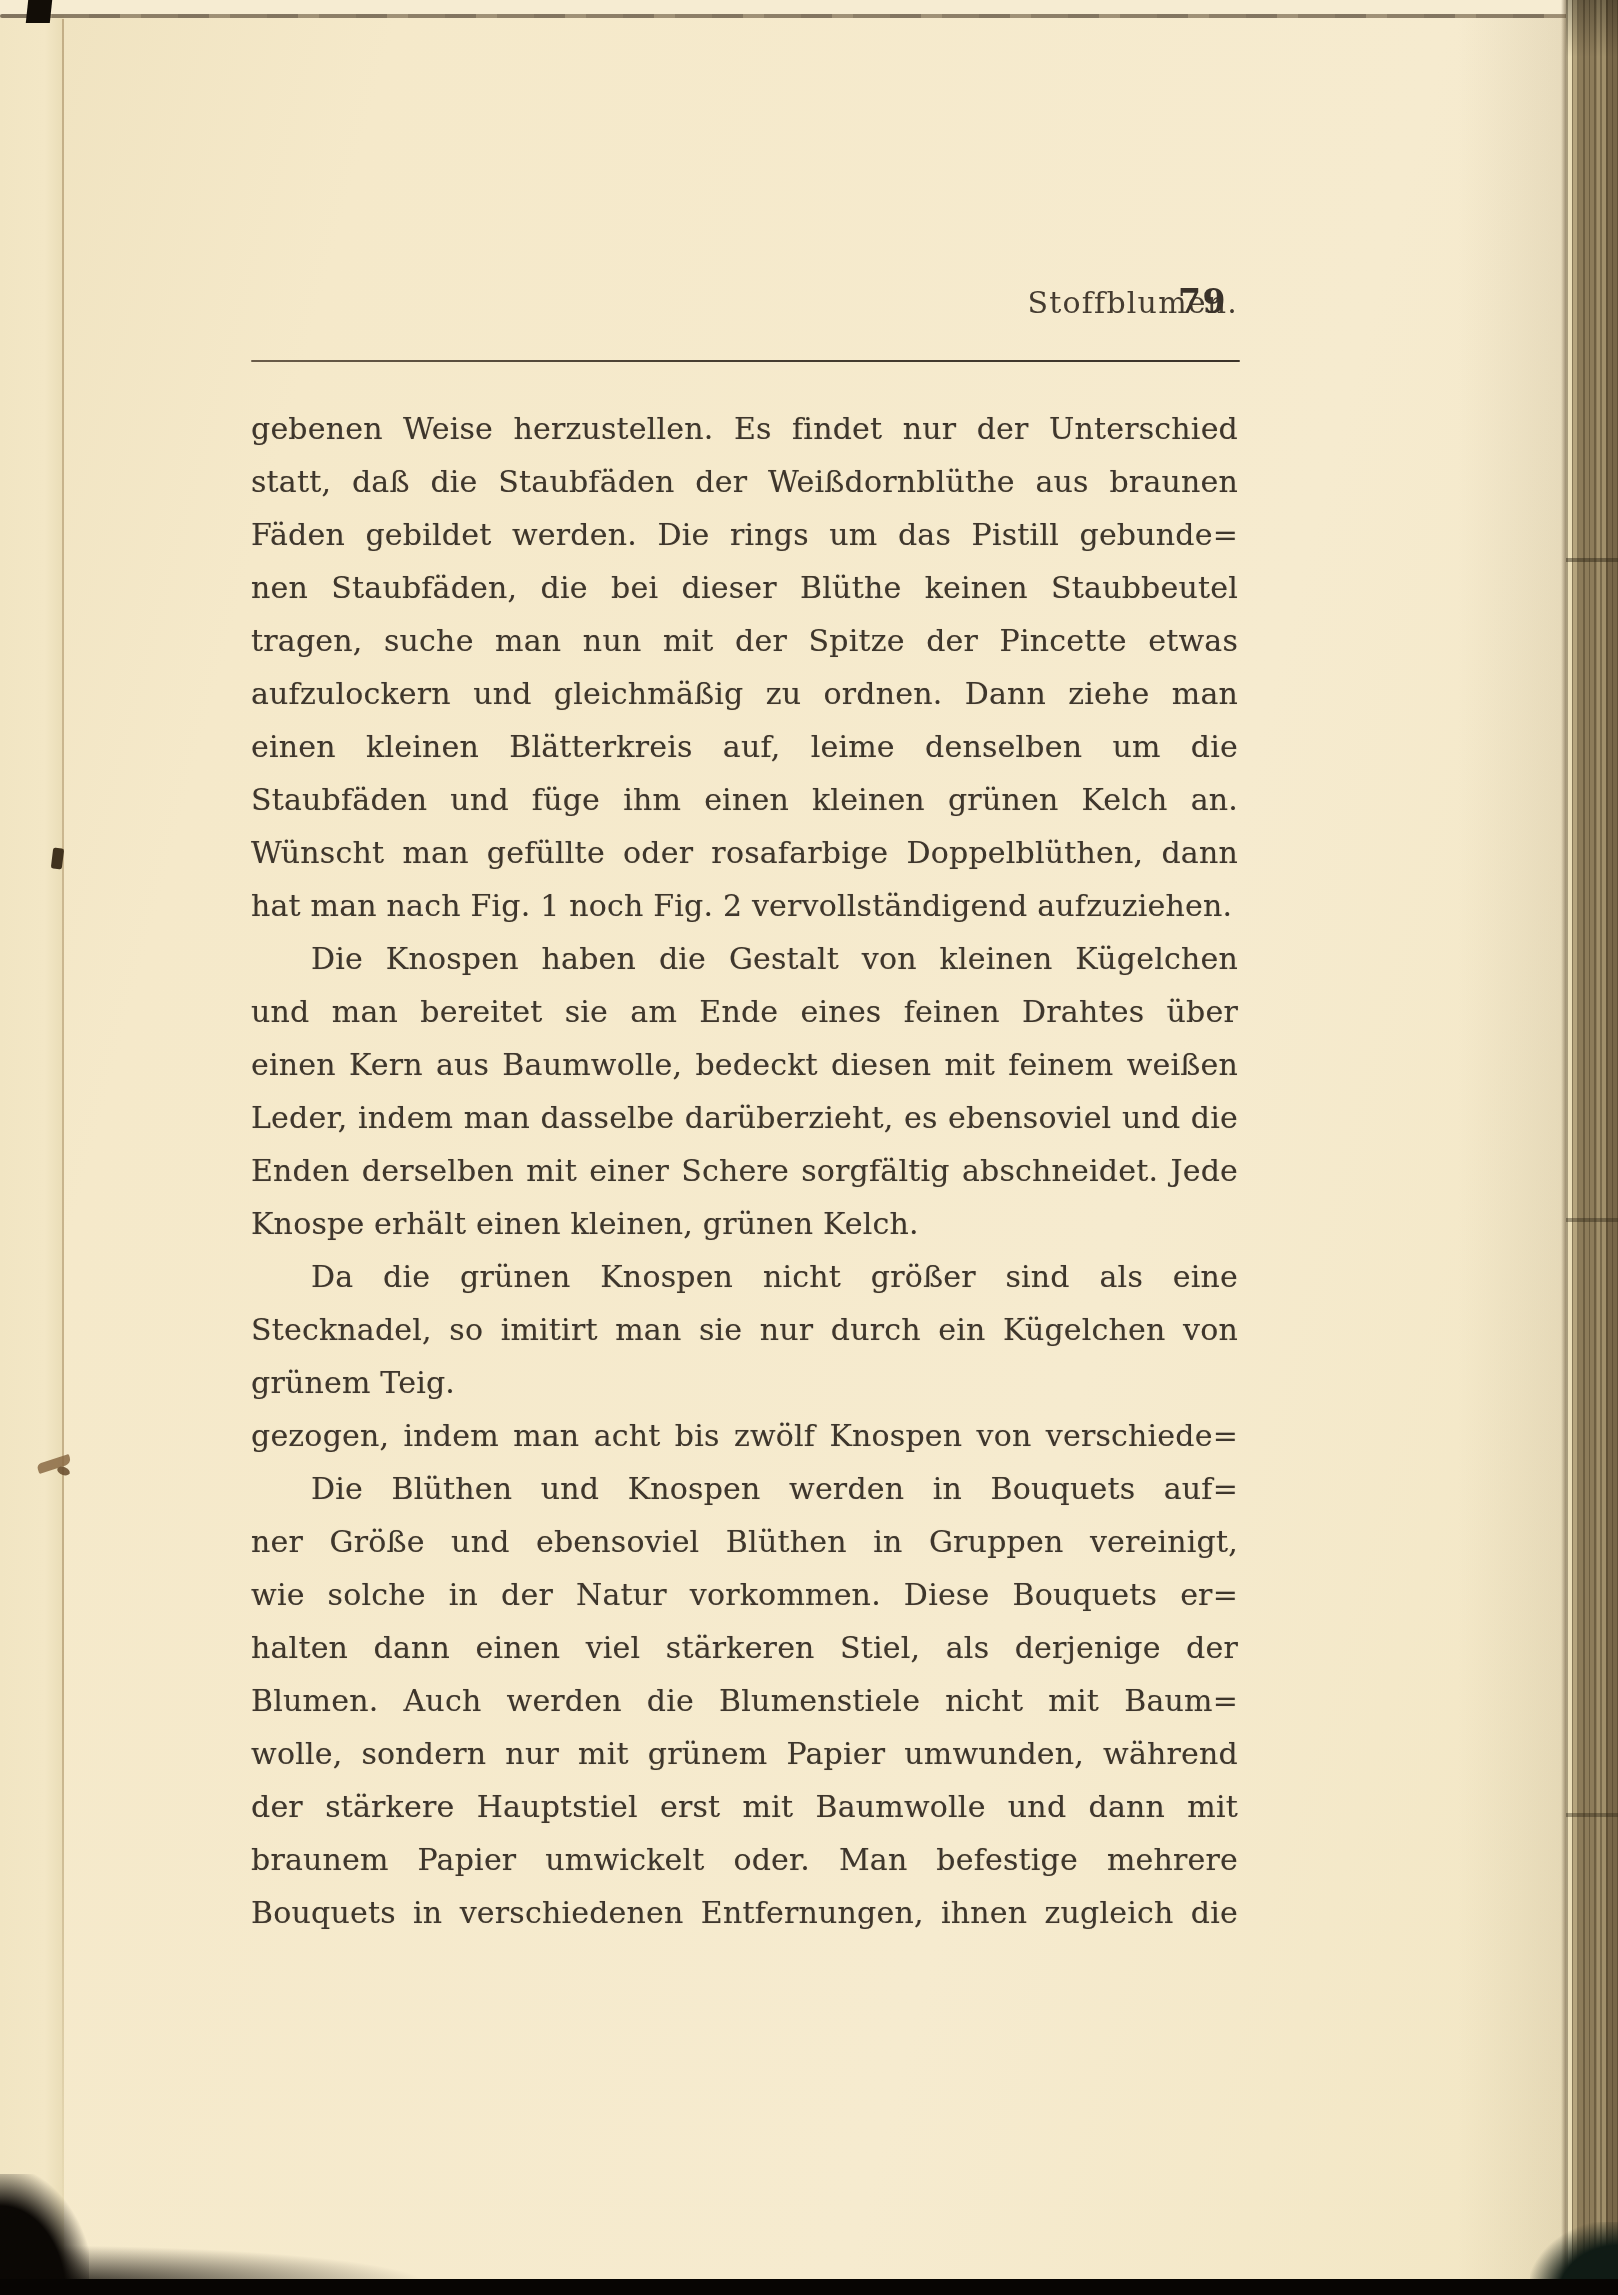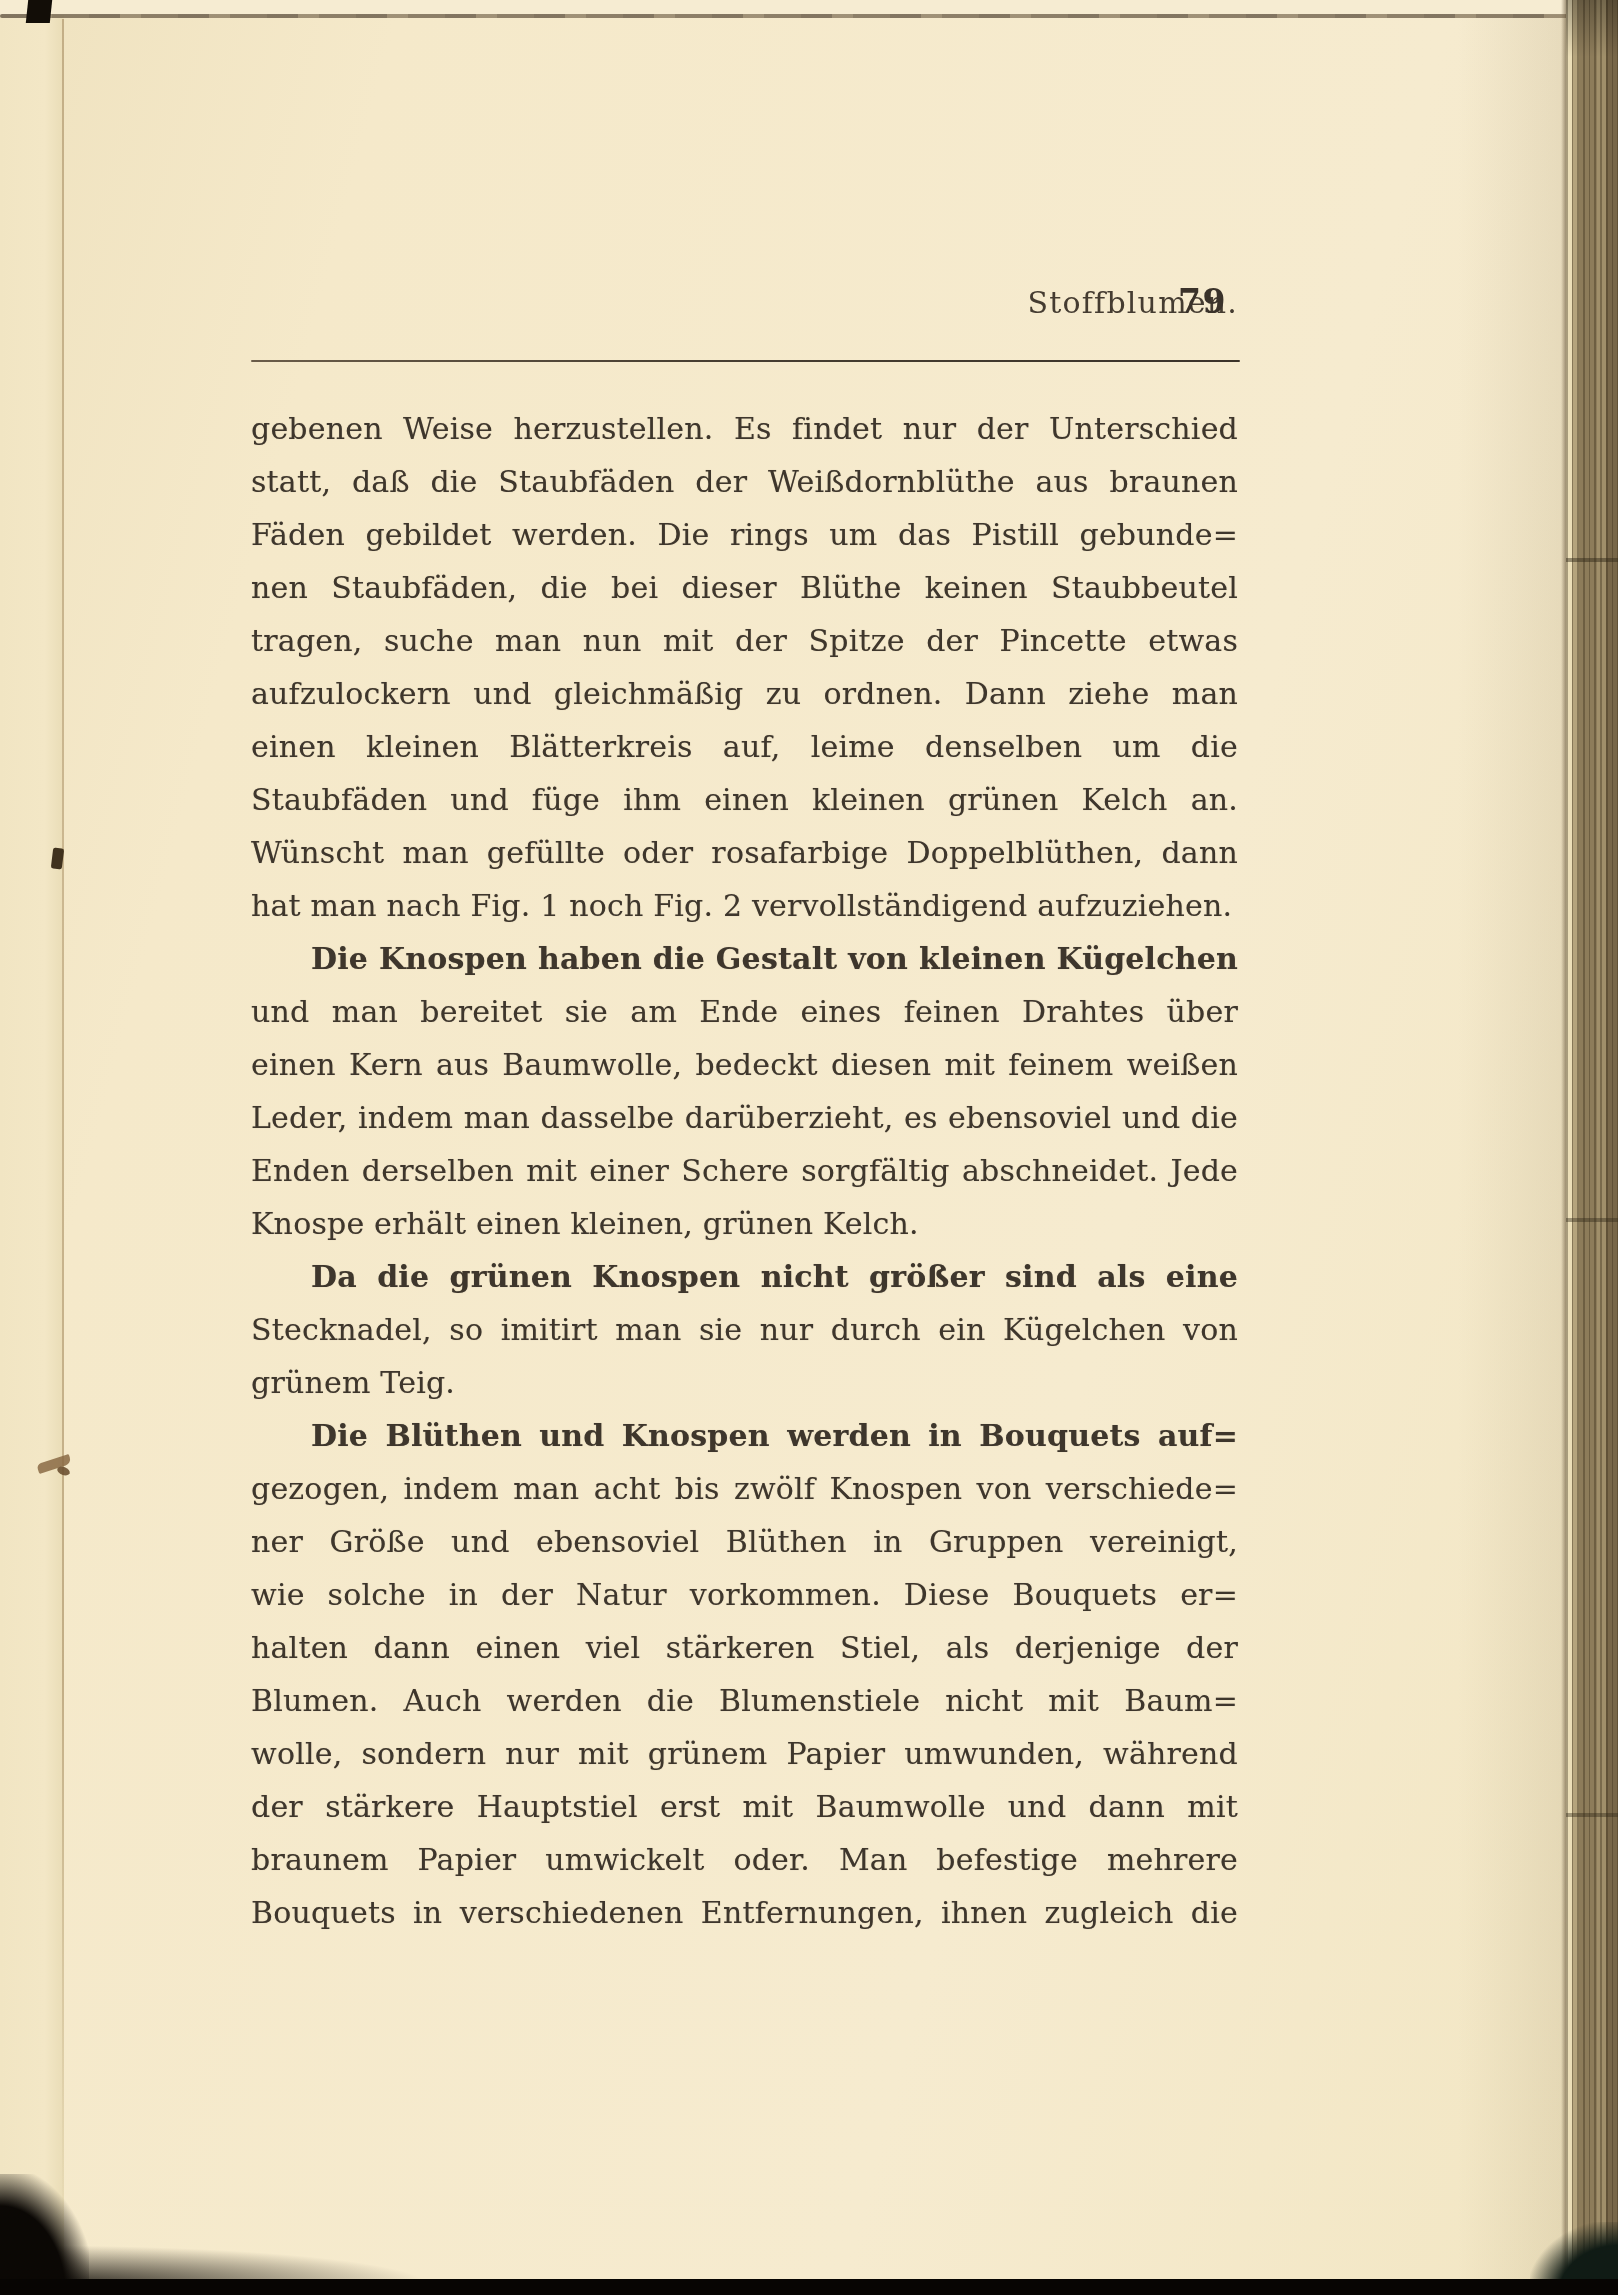--- a/index.html
+++ b/index.html
@@ -102,21 +102,21 @@
   }
   .body-text{
     position:absolute;left:251px;top:402px;width:987px;color:#3e362c;
   }
   .line{
     height:53px;line-height:53px;font-size:30px;letter-spacing:0.2px;
     text-align:justify;text-align-last:justify;
     text-shadow:0 0 0.8px rgba(62,54,44,.35);
     white-space:nowrap;
   }
-  .line.indent{padding-left:60px;font-weight:bold;}
+  .line.indent{padding-left:60px;}
   .line.par-end{text-align-last:left;}
 </style>
 </head>
 <body>
 
 <div class="scan">
 
   <div class="left-sliver"></div>
   <div class="top-strip"></div>
   <div class="top-seam"></div>
@@ -154,22 +154,22 @@
     <div class="line par-end">hat man nach Fig. 1 noch Fig. 2 vervollständigend aufzuziehen.</div>
     <div class="line indent">Die Knospen haben die Gestalt von kleinen Kügelchen</div>
     <div class="line">und man bereitet sie am Ende eines feinen Drahtes über</div>
     <div class="line">einen Kern aus Baumwolle, bedeckt diesen mit feinem weißen</div>
     <div class="line">Leder, indem man dasselbe darüberzieht, es ebensoviel und die</div>
     <div class="line">Enden derselben mit einer Schere sorgfältig abschneidet.  Jede</div>
     <div class="line par-end">Knospe erhält einen kleinen, grünen Kelch.</div>
     <div class="line indent">Da die grünen Knospen nicht größer sind als eine</div>
     <div class="line">Stecknadel, so imitirt man sie nur durch ein Kügelchen von</div>
     <div class="line par-end">grünem Teig.</div>
+    <div class="line">gezogen, indem man acht bis zwölf Knospen von verschiede=</div>
     <div class="line indent">Die Blüthen und Knospen werden in Bouquets auf=</div>
-    <div class="line">gezogen, indem man acht bis zwölf Knospen von verschiede=</div>
     <div class="line">ner Größe und ebensoviel Blüthen in Gruppen vereinigt,</div>
     <div class="line">wie solche in der Natur vorkommen.  Diese Bouquets er=</div>
     <div class="line">halten dann einen viel stärkeren Stiel, als derjenige der</div>
     <div class="line">Blumen.  Auch werden die Blumenstiele nicht mit Baum=</div>
     <div class="line">wolle, sondern nur mit grünem Papier umwunden, während</div>
     <div class="line">der stärkere Hauptstiel erst mit Baumwolle und dann mit</div>
     <div class="line">braunem Papier umwickelt oder.  Man befestige mehrere</div>
     <div class="line">Bouquets in verschiedenen Entfernungen, ihnen zugleich die</div>
   </div>
 

